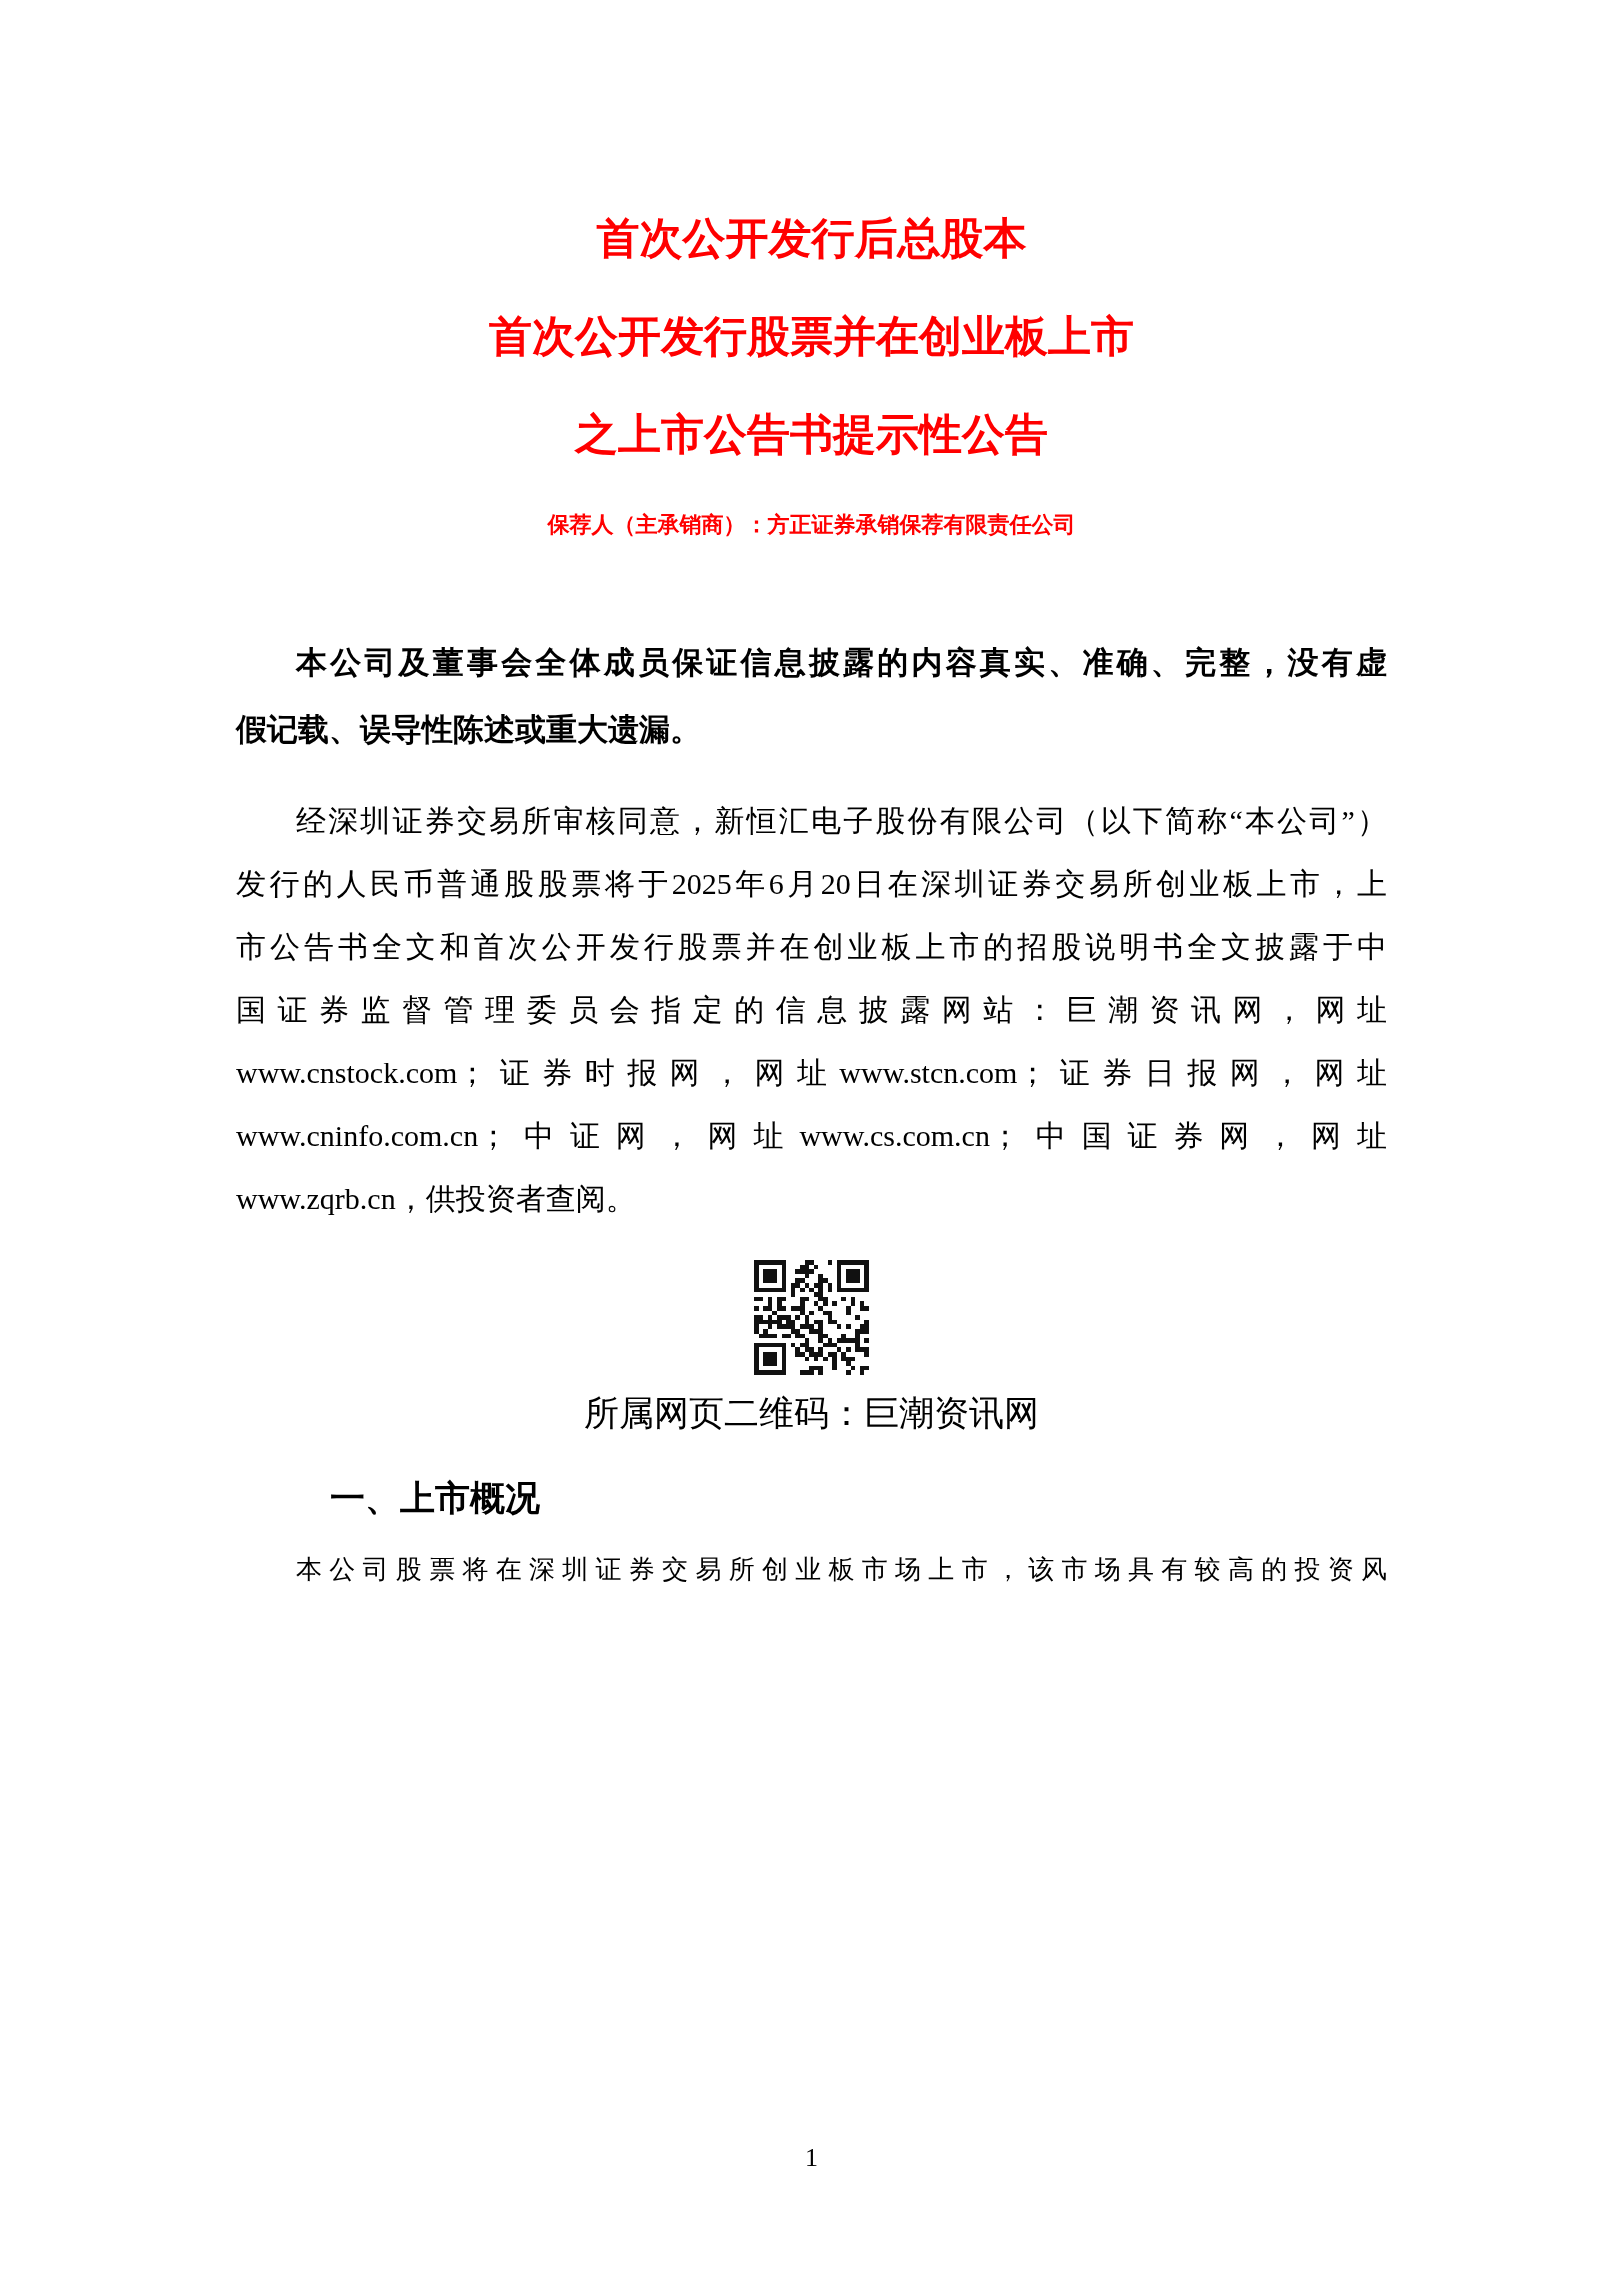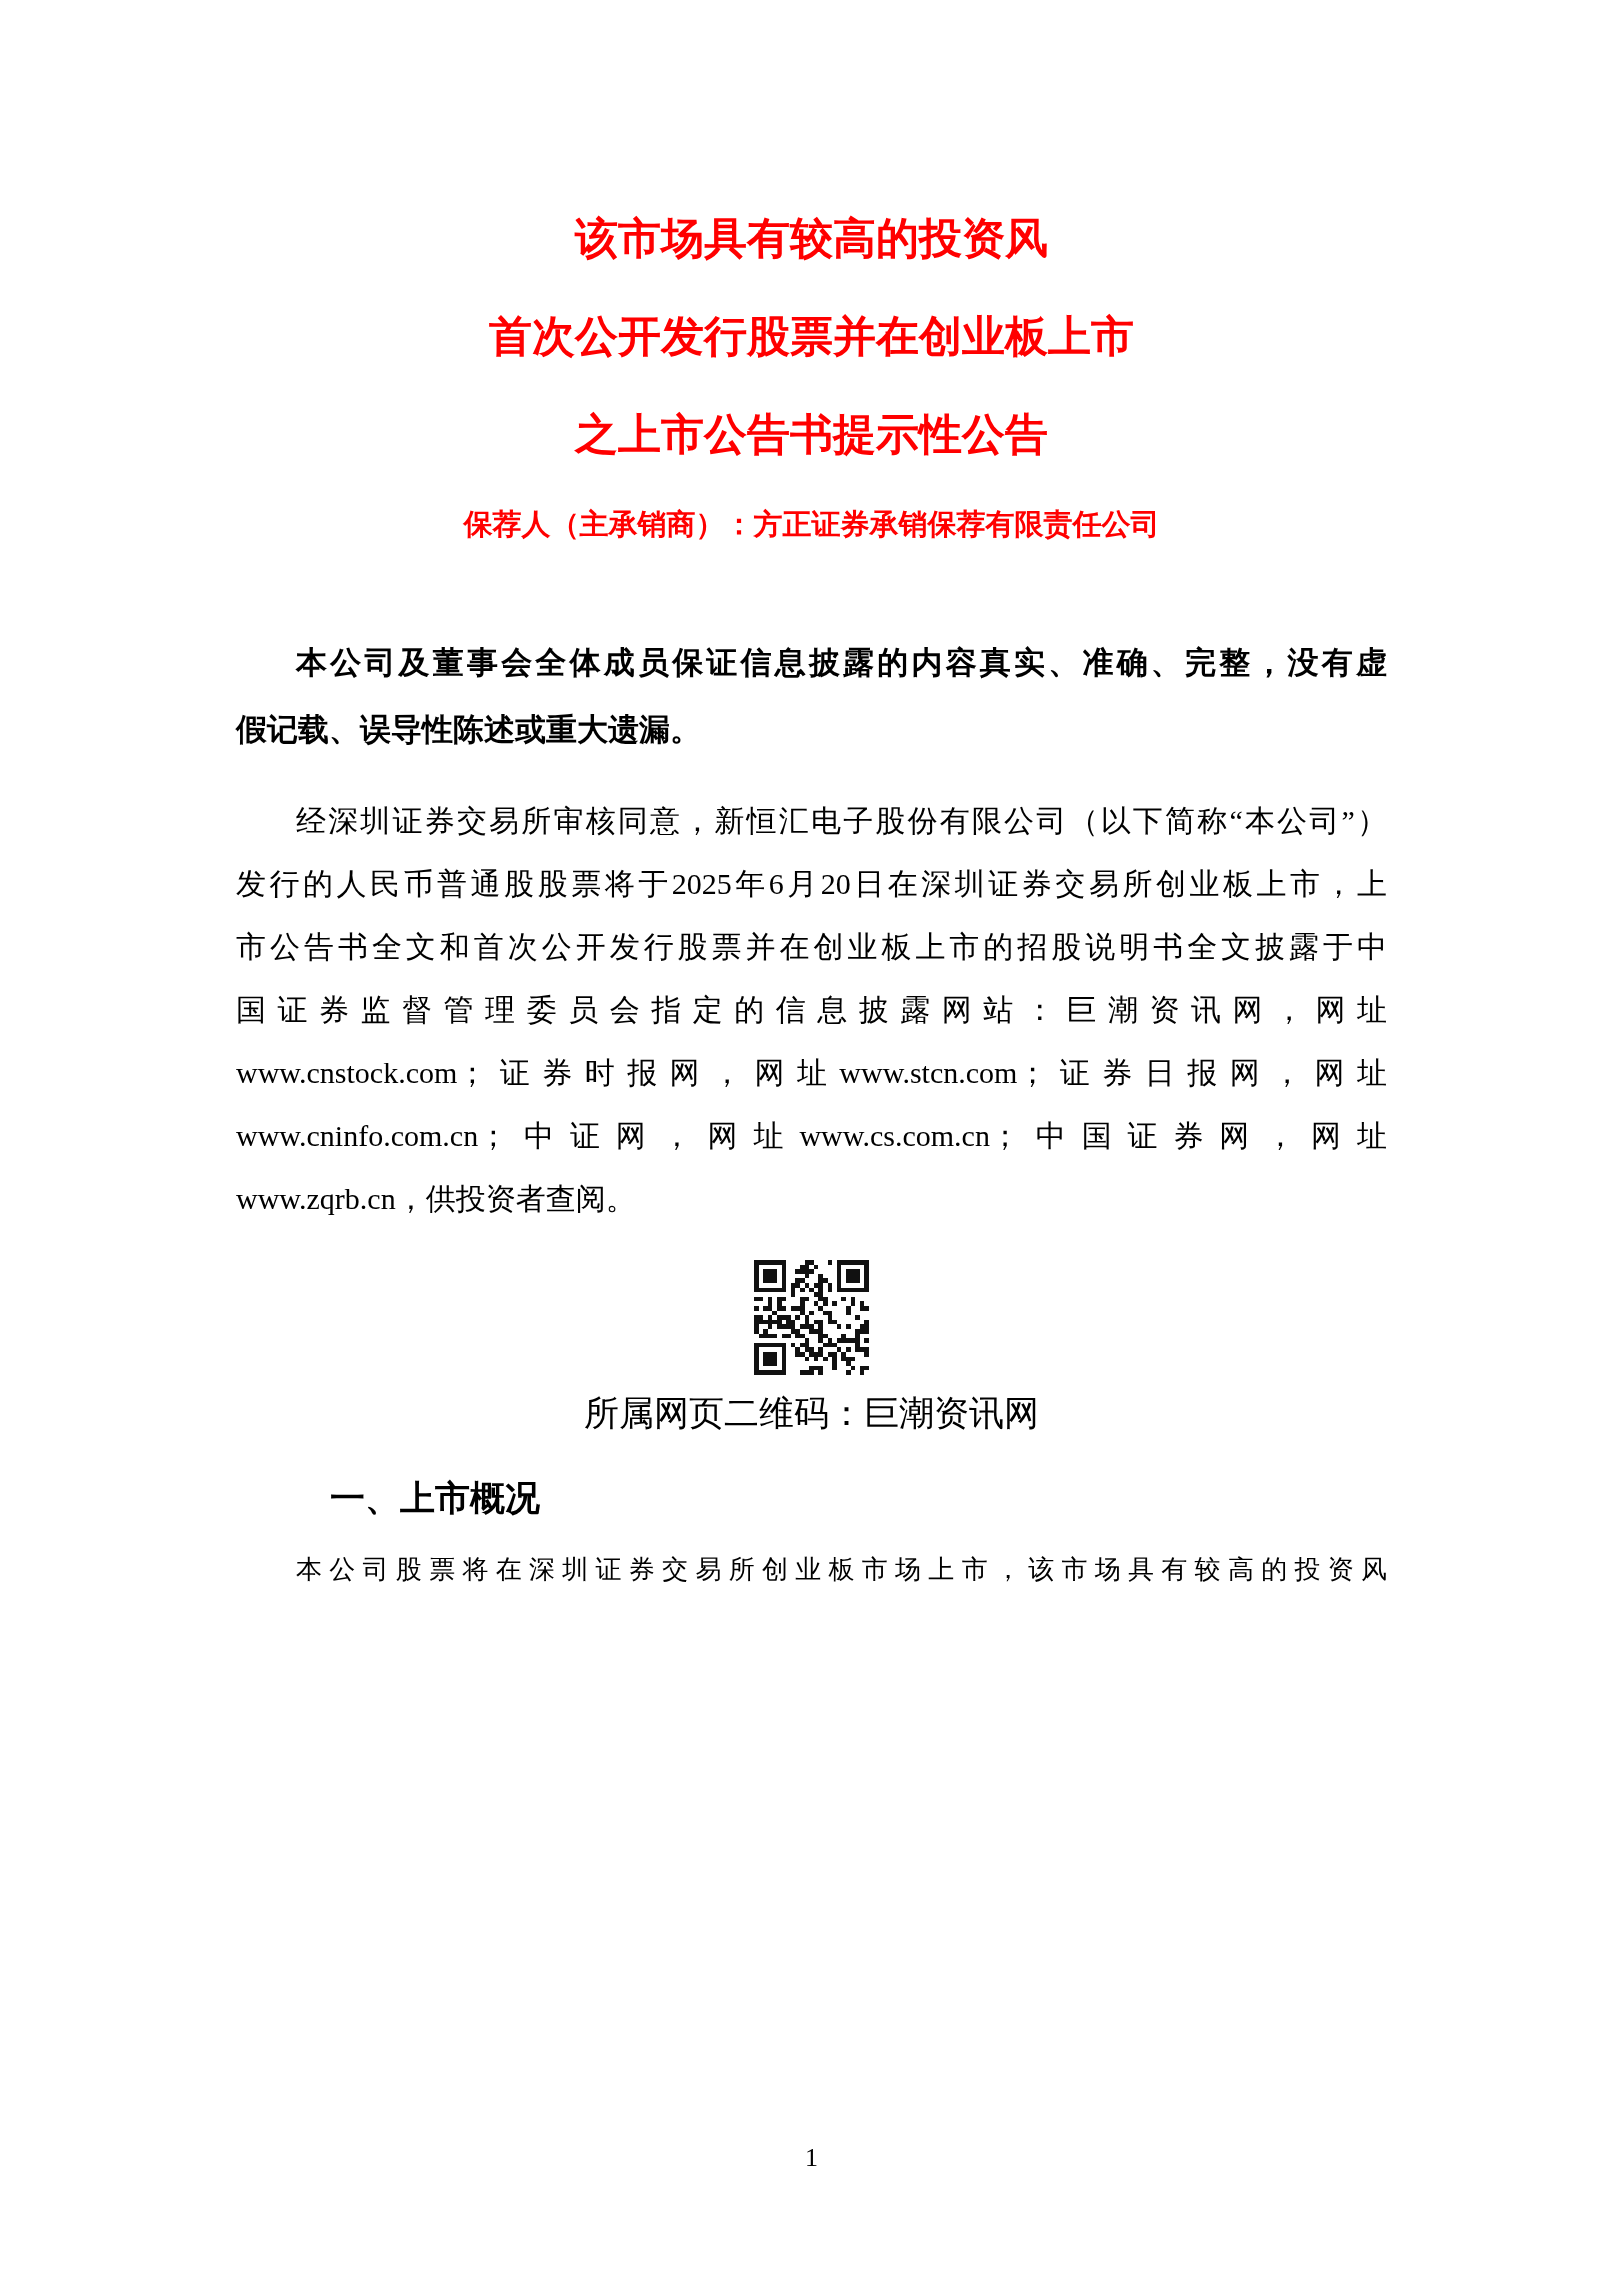--- a/index.html
+++ b/index.html
@@ -16,21 +16,21 @@
   .title-line{
     margin:0;
     font-size:43px;
     line-height:98px;
     font-weight:bold;
     color:#FF0000;
     text-align:center;
   }
   .sponsor{
     margin-top:9.2px;
-    font-size:29px;
+    font-size:22px;
     line-height:63px;
     font-weight:bold;
     color:#FF0000;
     text-align:center;
   }
   .declaration{
     margin-top:73px;
     font-size:31px;
     line-height:67px;
     font-weight:bold;
@@ -85,21 +85,21 @@
     font-size:26px;
     line-height:39px;
     color:#000000;
   }
 </style>
 </head>
 <body>
 
 <div class="page">
 
-  <h1 class="title-line">该市场具有较高的投资风</h1>
+  <h1 class="title-line">首次公开发行后总股本</h1>
   <h1 class="title-line">首次公开发行股票并在创业板上市</h1>
   <h1 class="title-line">之上市公告书提示性公告</h1>
 
   <div class="sponsor">保荐人（主承销商）：方正证券承销保荐有限责任公司</div>
 
   <div class="declaration">
     <div class="jline ind2">本公司及董事会全体成员保证信息披露的内容真实、准确、完整，没有虚</div>
     <div>假记载、误导性陈述或重大遗漏。</div>
   </div>
 

